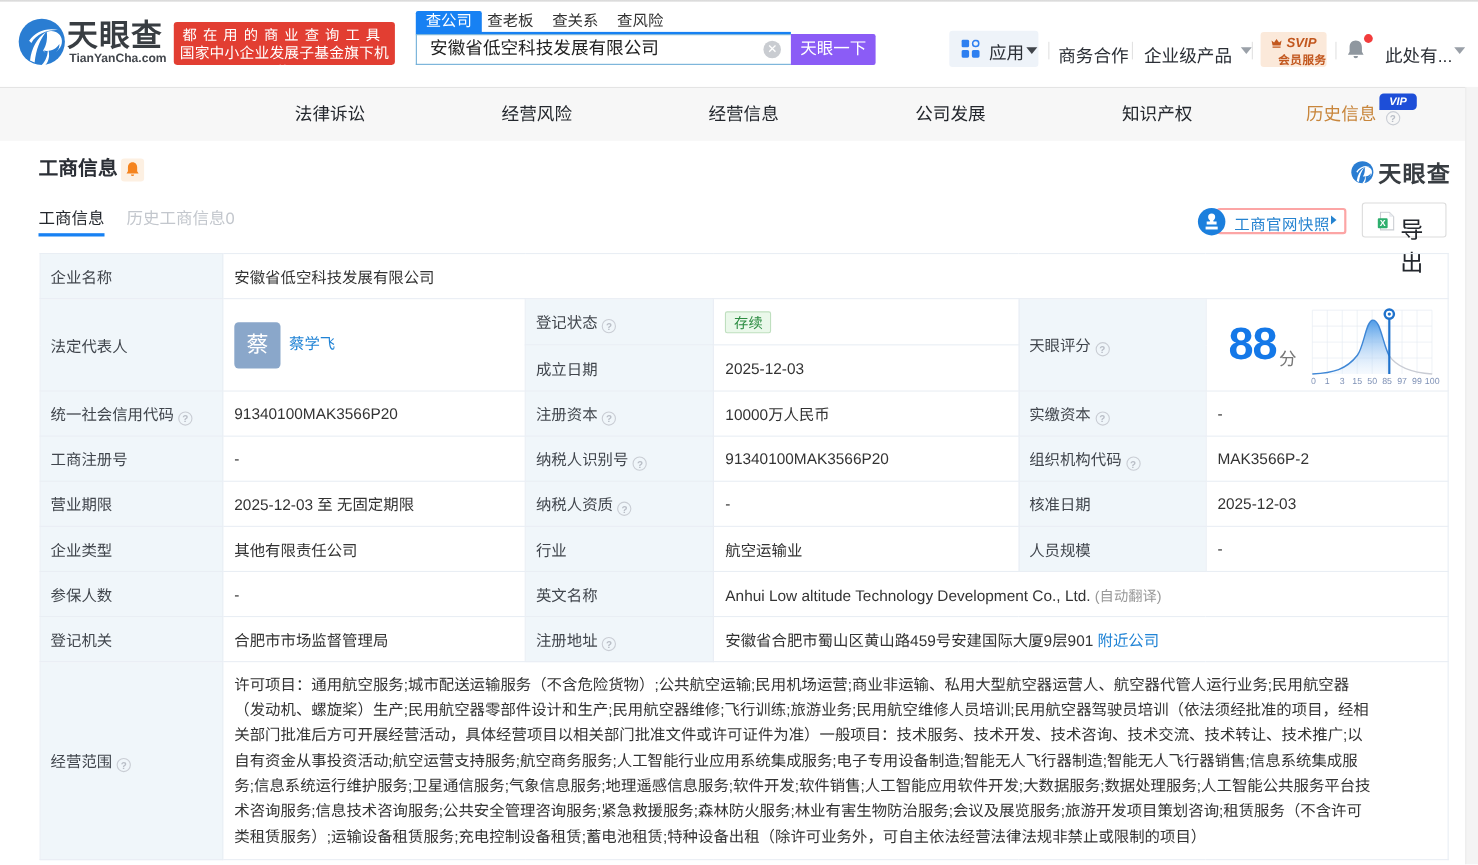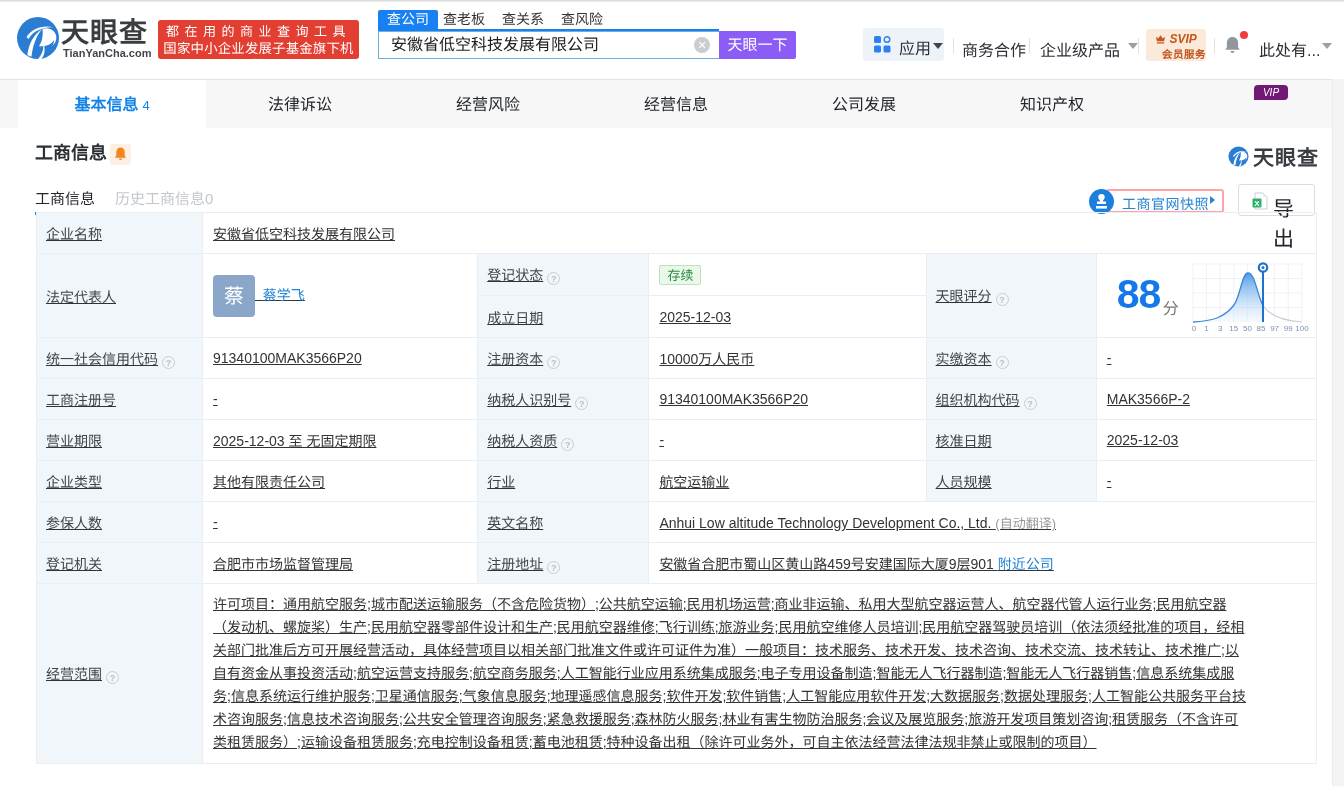--- a/index.html
+++ b/index.html
@@ -38,38 +38,38 @@
 #hmore { left:1259px; }
 #morecaret { left:1322px; top:41px; border-top-color:#9aa0a8; }
 #entcaret { left:1128px; top:41px; border-top-color:#9aa0a8; }
 
 #nav { left:0; top:79px; width:1332px; height:49px; background:#f7f7f7; border-top:1px solid #e4e4e4; }
 .ntab { position:absolute; top:0; height:49px; line-height:49px; text-align:center; font-size:16px; color:#23272d; width:188px; }
 .ntab.on { background:#fff; color:#1584e8; font-weight:bold; }
 .ntab.on b { font-size:16px; }
 .ntab.on .cnt { font-size:13px; font-weight:normal; margin-left:4px; }
 #navhist { color:#c8863c; }
-#vipbadge { left:1254px; top:5px; width:34px; height:15px; background:#701a75; border-radius:4px 4px 4px 0; color:#fff; font-size:10px; font-weight:normal; font-style:italic; text-align:center; line-height:15px; }
+#vipbadge { left:1254px; top:5px; width:34px; height:15px; background:#1d4ed8; border-radius:4px 4px 4px 0; color:#fff; font-size:10px; font-weight:bold; font-style:italic; text-align:center; line-height:15px; }
 
 #rstrip { left:1332px; top:79px; width:12px; height:707px; background:#f4f4f4; border-left:1px solid #ececec; }
 
 #h1 { left:35px; top:138px; font-size:18px; font-weight:bold; color:#2b2f36; }
 #bellbox { left:110px; top:144px; width:21px; height:21px; background:#fdf0e2; border-radius:3px; }
 #minilogoTxt { left:1253px; top:141px; font-size:21px; font-weight:bold; color:#383d42; letter-spacing:1px; }
 #subtab1 { left:35px; top:187px; font-size:15px; color:#23272d; }
 #subtab2 { left:115px; top:187px; font-size:15px; color:#c3c7cd; }
 #subline { left:35px; top:212px; width:60px; height:3px; background:#1781f3; }
 #snapbtn { left:1106px; top:189px; width:118px; height:24px; border:2px solid #fca5a5; border-radius:3px; }
 #snapbtn .t { position:absolute; left:14px; top:2px; font-size:14px; letter-spacing:0.5px; color:#2583d0; }
 #snaparrow { left:1210px; top:196px; width:0; height:0; border-top:4.5px solid transparent; border-bottom:4.5px solid transparent; border-left:5.5px solid #2583d0; }
 #snapcircle { left:1089px; top:189px; width:25px; height:25px; border-radius:50%; background:#1b7fdd; }
 #exportbtn { left:1238px; top:184px; width:77px; height:32px; border:1px solid #dcdcdc; border-radius:3px; background:#fff; }
 #exportbtn .t { position:absolute; left:34px; top:7px; font-size:21px; color:#23272d; }
 
-#tbl { position:absolute; left:36px; top:212px; border-collapse:collapse; table-layout:fixed;text-decoration:underline; }
+#tbl { position:absolute; left:36px; top:230px; border-collapse:collapse; table-layout:fixed; }
 #tbl td { border:1px solid #e9eef4; font-size:14px; vertical-align:middle; padding:0 0 0 10px; }
 #tbl td.lb { background:#f0f6fa; color:#41464d; padding-left:9px; }
 #tbl td.v { color:#333; }
 .qi { display:inline-block; width:13px; height:13px; border:1px solid #c9cdd4; border-radius:50%; color:#b9bec7; font-size:9px; line-height:13px; text-align:center; vertical-align:-2px; margin-left:4px; font-weight:bold; }
 .tag { display:inline-block; height:20px; line-height:20px; padding:0 7px; background:#eaf8ea; border:1px solid #bfdfbf; border-radius:2px; color:#2c8c42; font-size:13px; }
 .lnk { color:#2083d5; text-decoration:none; }
 #avatar { display:inline-block; width:42px; height:42px; background:#8aa7ca; border-radius:4px; color:#fff; font-size:20px; text-align:center; line-height:42px; vertical-align:middle; }
 .gray { color:#999; font-size:13px; }
 #scorewrap { position:relative; height:82px; }
 #score88 { position:absolute; left:20px; top:19px; font-size:41px; line-height:41px; font-weight:bold; color:#1478e8; letter-spacing:-1px; }
@@ -126,26 +126,26 @@
     <div class="abs hdiv" style="left:1214px;"></div>
     <svg class="abs" style="left:1224px; top:34px;" width="17" height="18" viewBox="0 0 20 21">
       <path d="M10 1 C6 1 3.4 4 3.4 8 L3.4 13 L1.6 16 L18.4 16 L16.6 13 L16.6 8 C16.6 4 14 1 10 1 Z" fill="#8f979f"></path>
       <path d="M7.6 17.5 a2.4 2.4 0 0 0 4.8 0 Z" fill="#8f979f"></path>
     </svg>
     <div id="belldot" class="abs"></div>
     <div id="hmore" class="abs hitem">此处有...</div>
     <div id="morecaret" class="abs caret"></div>
   </div>
   <div id="nav" class="abs">
-    <div class="ntab on" style="left:18px;"><b>基本信息</b><span class="cnt">4</span></div>
     <div class="ntab" style="left:206px;">法律诉讼</div>
     <div class="ntab" style="left:394px;">经营风险</div>
     <div class="ntab" style="left:582px;">经营信息</div>
     <div class="ntab" style="left:770px;">公司发展</div>
     <div class="ntab" style="left:958px;">知识产权</div>
+    <div class="ntab" id="navhist" style="left:1136px;">历史信息 <span class="qi">?</span></div>
     <div id="vipbadge" class="abs">VIP</div>
   </div>
   <div id="rstrip" class="abs"></div>
   <div id="h1" class="abs">工商信息</div>
   <div id="bellbox" class="abs">
       <svg style="position:absolute;left:4px;top:3px;" width="13" height="15" viewBox="0 0 13 15">
         <path d="M6.5 0.5 C4 0.5 2.3 2.5 2.3 5 L2.3 8.6 L1 10.8 L12 10.8 L10.7 8.6 L10.7 5 C10.7 2.5 9 0.5 6.5 0.5 Z" fill="#f5841f"></path>
         <path d="M5 11.6 a1.5 1.5 0 0 0 3 0 Z" fill="#f5841f"></path>
       </svg>
     </div>

